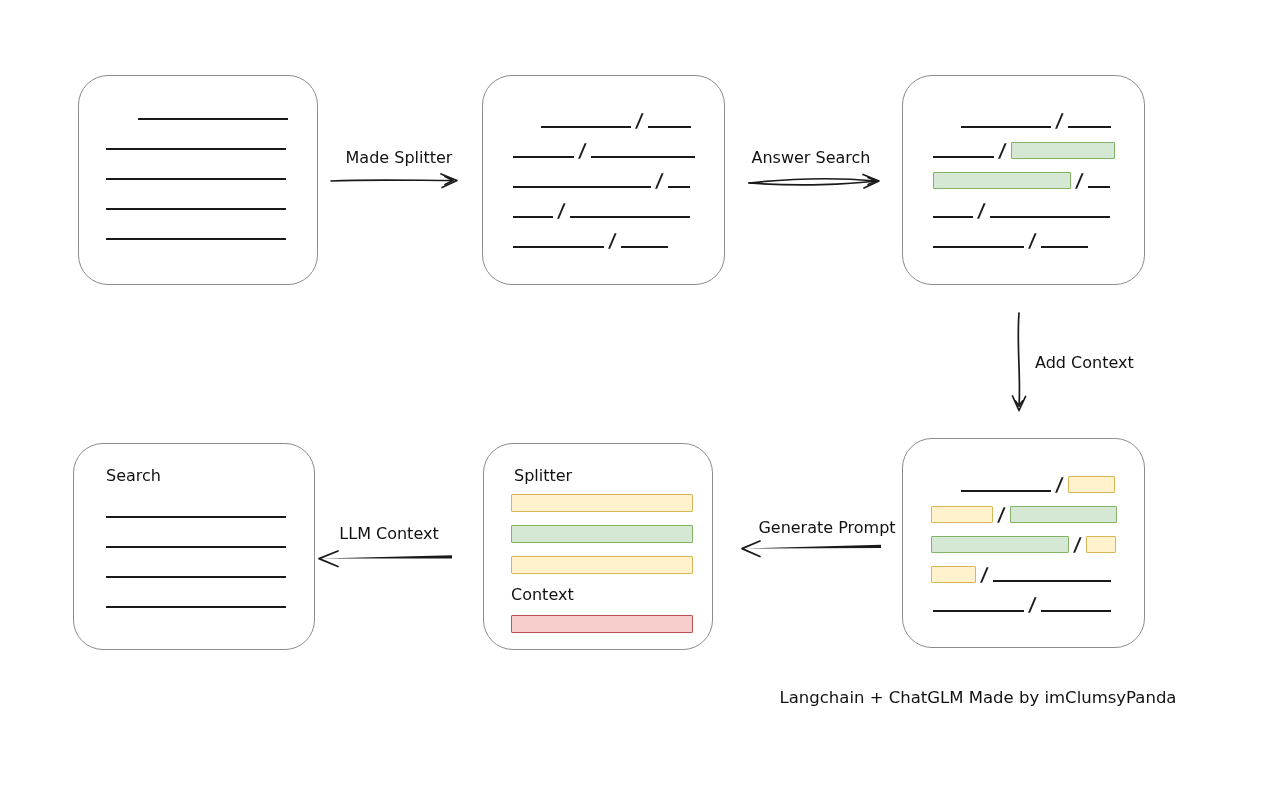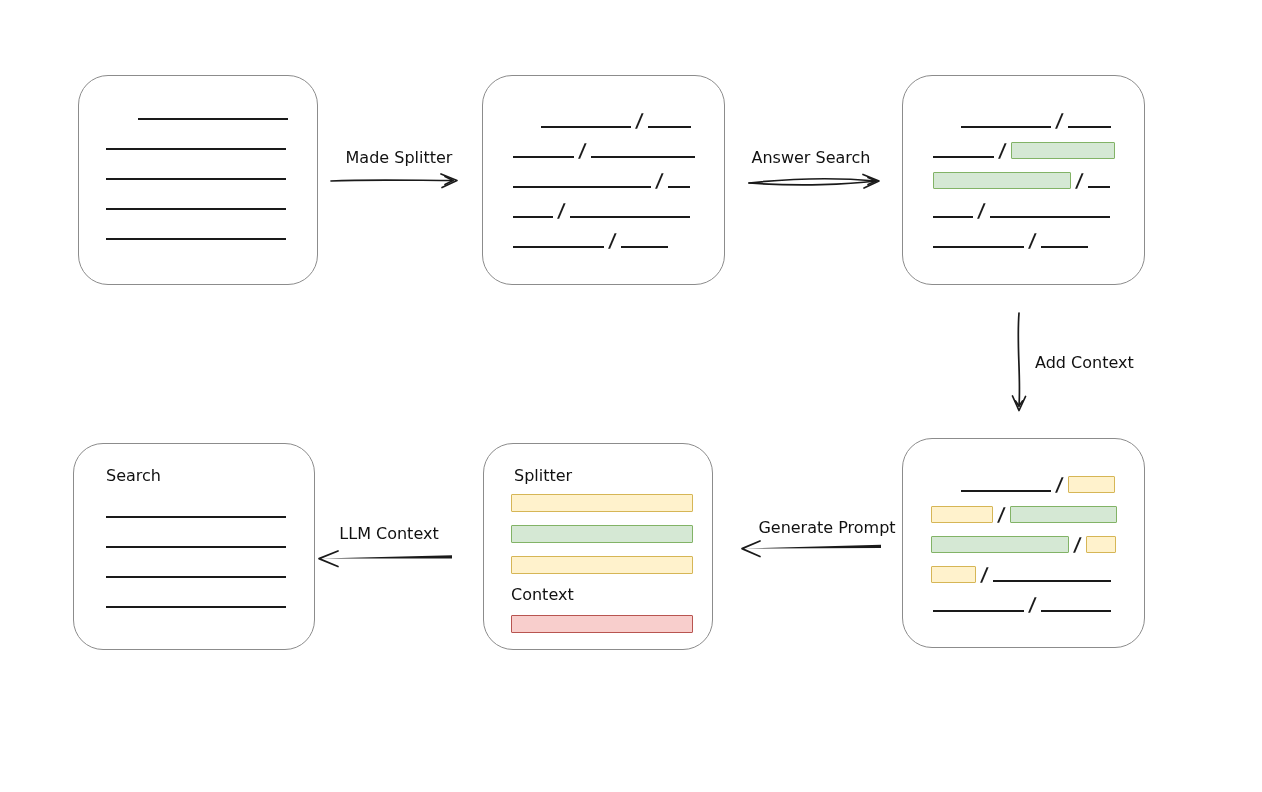--- a/index.html
+++ b/index.html
@@ -186,20 +186,21 @@
         </div>
       </div>
   </div>
 
   <div class="flow-label centered" style="left:399px;top:148px;">Made Splitter</div>
   <div class="flow-label centered" style="left:811px;top:148px;">Answer Search</div>
   <div class="flow-label" style="left:1035px;top:353px;">Add Context</div>
   <div class="flow-label centered" style="left:811px;top:518px;margin-left:16px;">Generate Prompt</div>
   <div class="flow-label centered" style="left:389px;top:524px;">LLM Context</div>
 
+  <div class="caption">Langchain + ChatGLM Made by imClumsyPanda</div>
 
   <svg class="arrows" width="1262" height="792" viewBox="0 0 1262 792">
     <g>
       <path class="st" d="M331,181 C372,179 420,180.5 453,180.5"></path>
       <path class="st" d="M441,174 L457,180.5 L442,187.5"></path>
       <path class="st" d="M445,176.5 L453,180.5 L445,184.5"></path>
     </g>
     <g>
       <path class="st" d="M749,183 C800,177.5 848,178.5 876,181"></path>
       <path class="st" d="M749,183 C800,186.5 848,184.5 876,181"></path>

